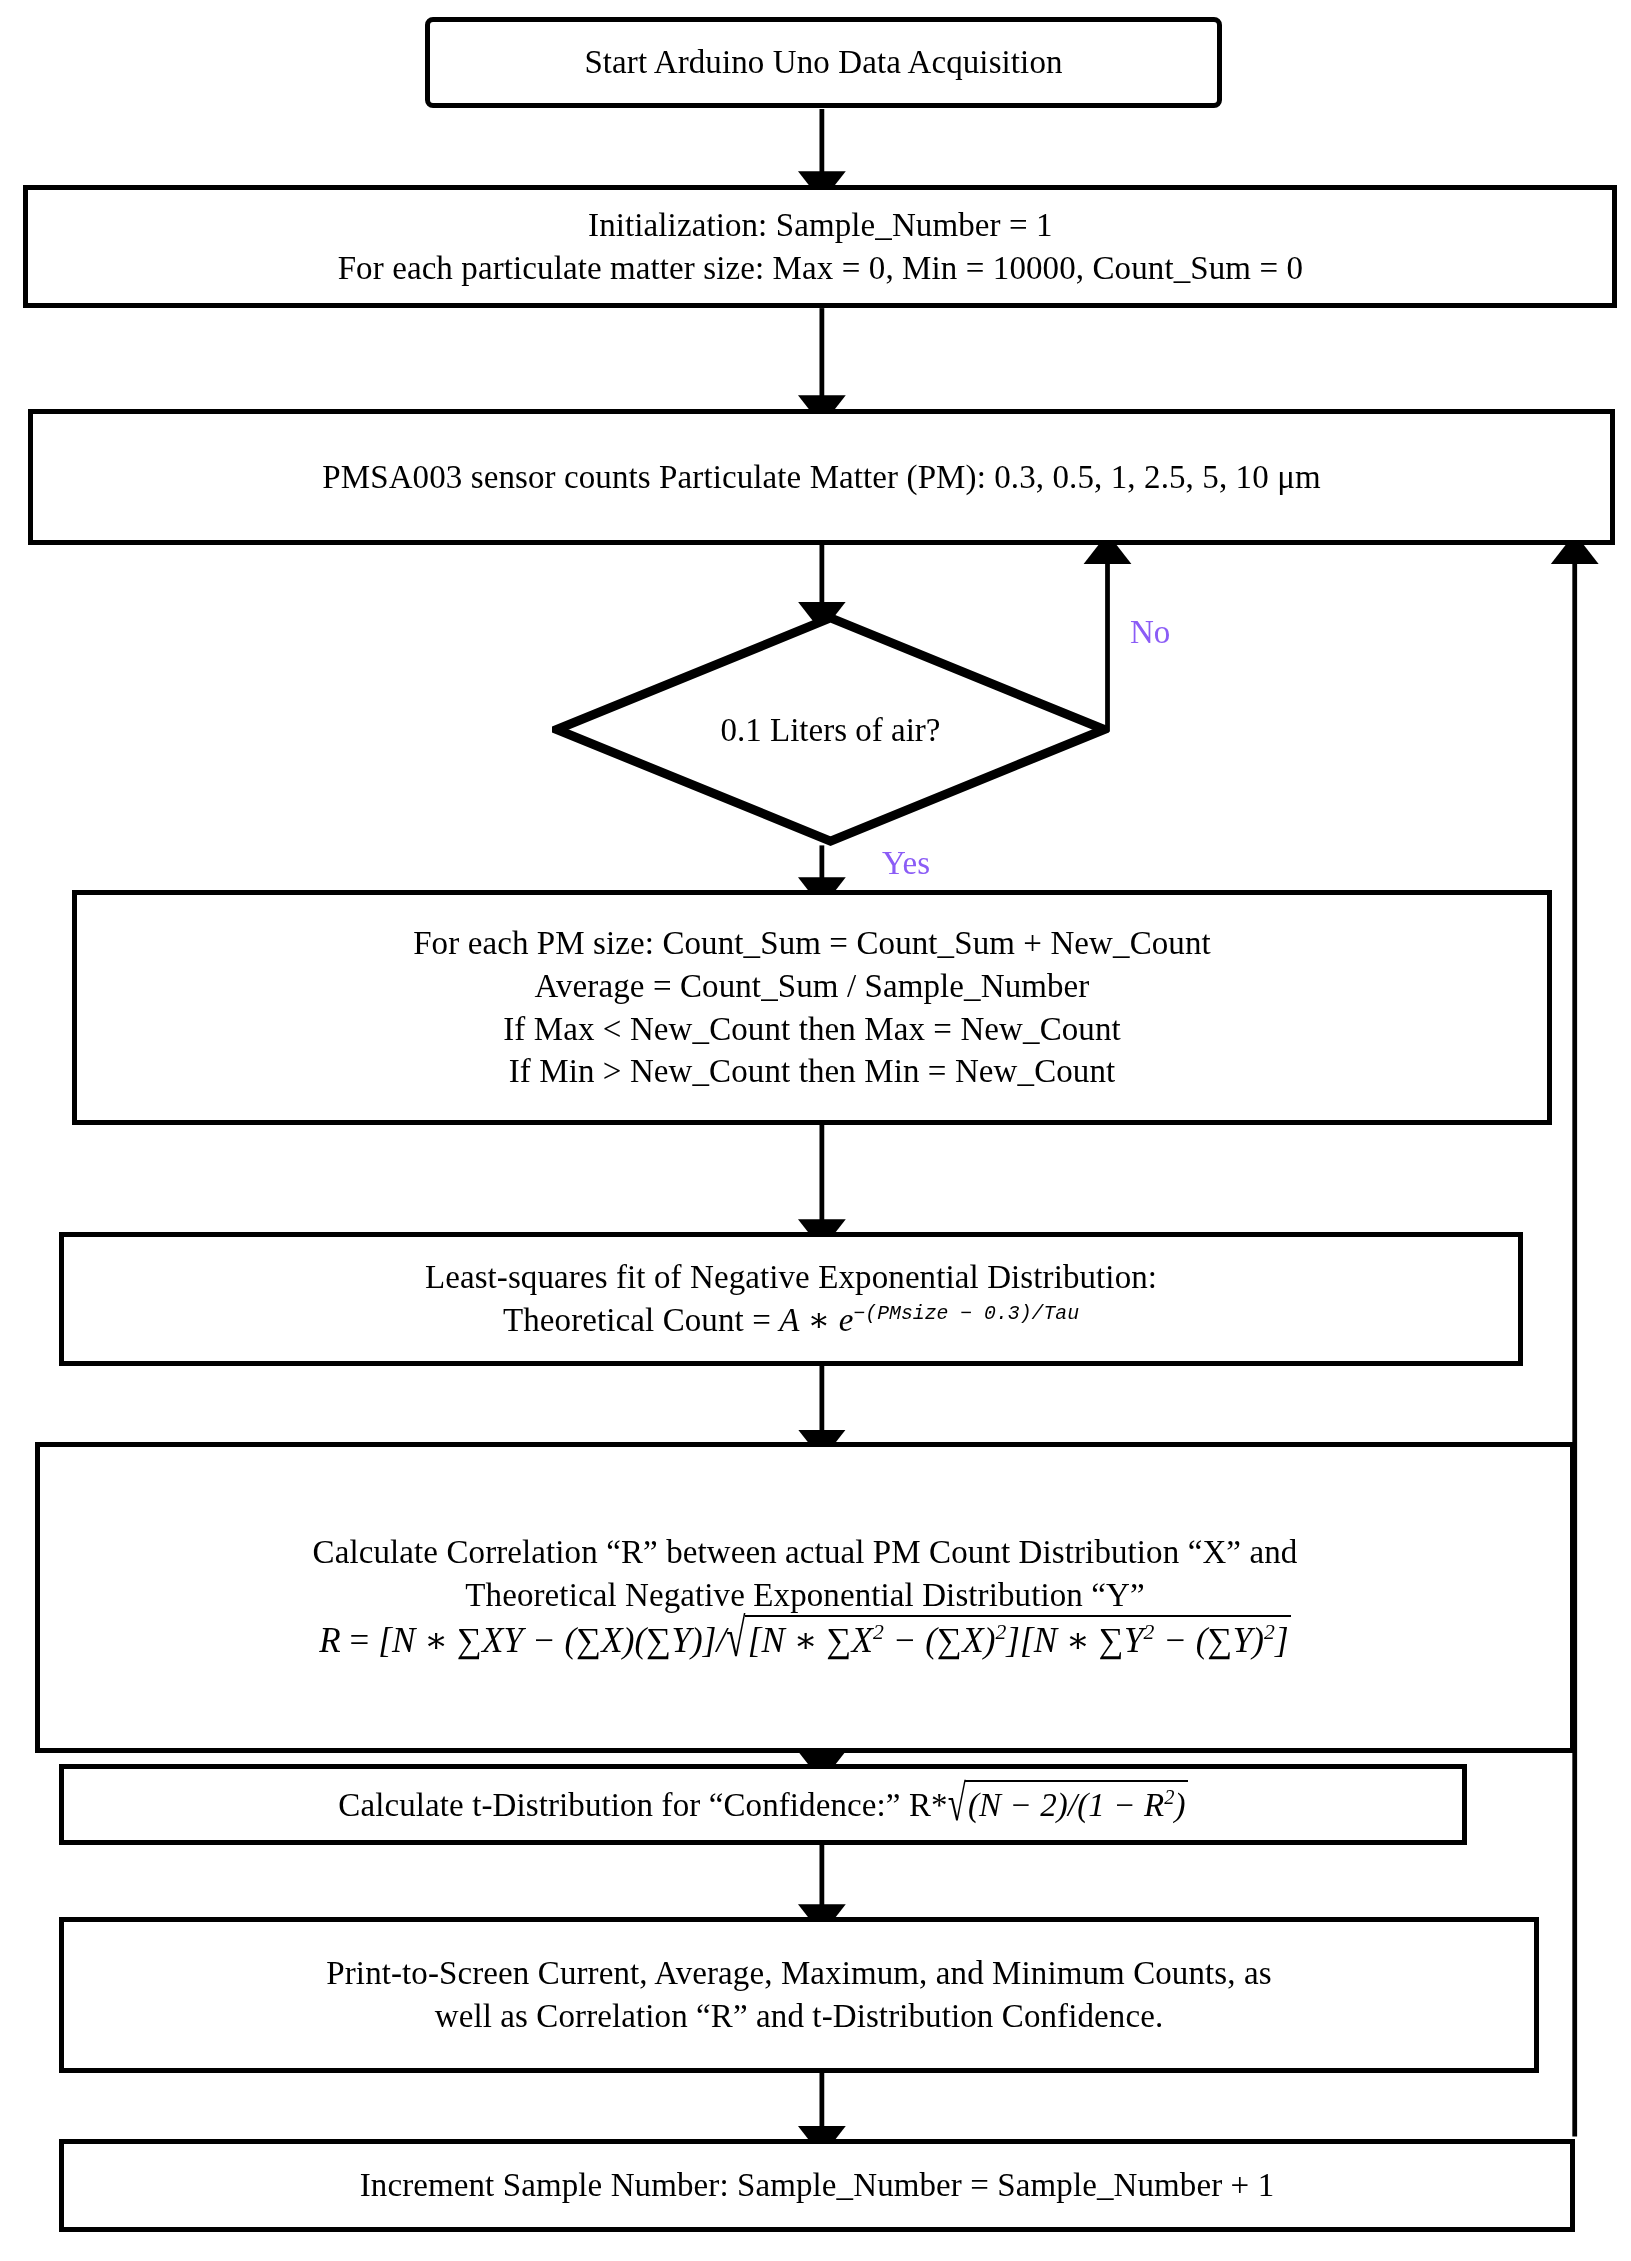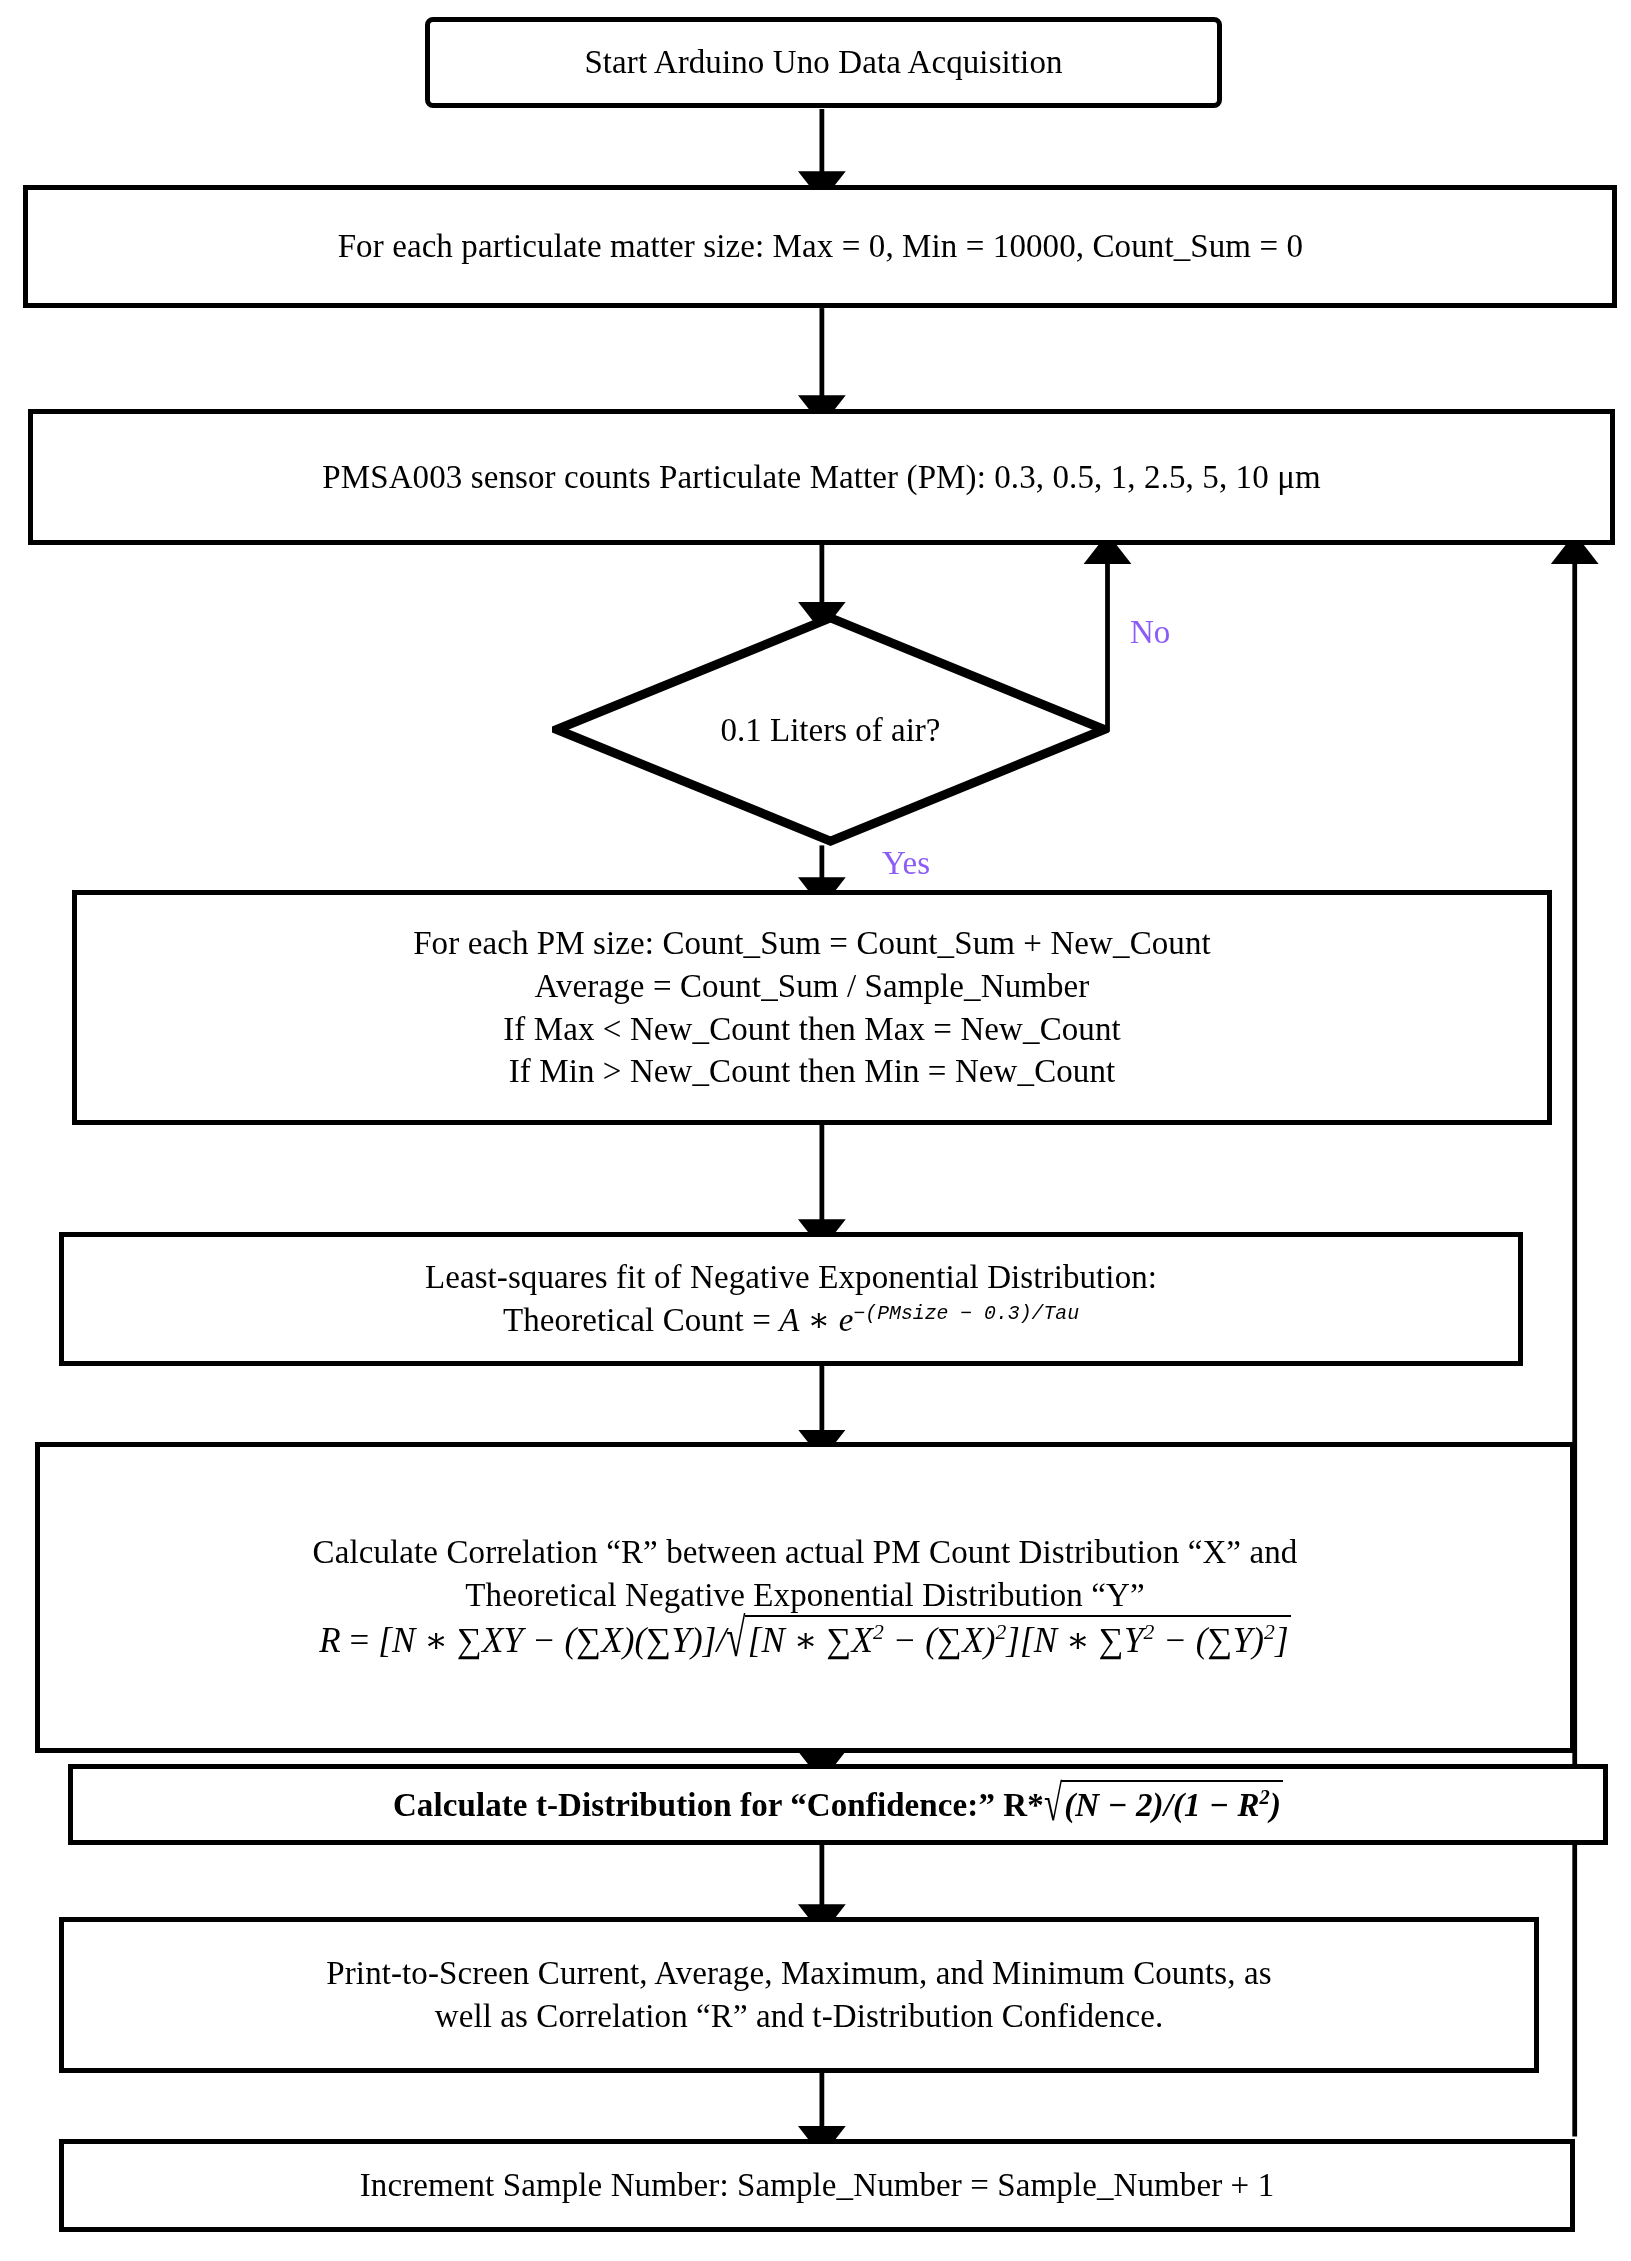--- a/index.html
+++ b/index.html
@@ -104,20 +104,21 @@
   </svg>
 
   <div class="node terminator" style="left:425px;top:17px;width:797px;height:91px;">
     <span class="txt">
       <span class="ln">Start Arduino Uno Data Acquisition</span>
     </span>
   </div>
 
   <div class="node" style="left:23.4px;top:185px;width:1594px;height:123px;">
     <span class="txt">
+      <span class="ln">Initialization:  Sample_Number = 1</span>
       <span class="ln">For each particulate matter size:  Max = 0, Min = 10000, Count_Sum = 0</span>
     </span>
   </div>
 
   <div class="node" style="left:28px;top:409px;width:1587px;height:136px;">
     <span class="txt">
       <span class="ln">PMSA003 sensor counts Particulate Matter (PM): 0.3, 0.5, 1, 2.5, 5, 10 μm</span>
     </span>
   </div>
 
@@ -148,21 +149,21 @@
   </div>
 
   <div class="node" style="left:35px;top:1442px;width:1540px;height:311px;">
     <span class="txt">
       <span class="ln">Calculate Correlation “R” between actual PM Count Distribution “X” and</span>
       <span class="ln">Theoretical Negative Exponential Distribution “Y”</span>
       <span class="ln mathline bigmath"><span class="mi">R</span><span> = </span><span class="mi">[N ∗ ∑XY  − (∑X)(∑Y)]/</span><span class="radical"><span class="sign">√</span><span class="rad"><span class="mi">[N ∗ ∑X</span><sup class="exp mi">2</sup><span class="mi"> − (∑X)</span><sup class="exp mi">2</sup><span class="mi">][N ∗ ∑Y</span><sup class="exp mi">2</sup><span class="mi"> − (∑Y)</span><sup class="exp mi">2</sup><span class="mi">]</span></span></span></span>
     </span>
   </div>
 
-  <div class="node" style="left:68px;top:1764px;width:1540px;height:81px;font-weight:bold;">
+  <div class="node" style="left:59px;top:1764px;width:1408px;height:81px;">
     <span class="txt">
       <span class="ln mathline"><span>Calculate t-Distribution for “Confidence:”  R*</span><span class="radical"><span class="sign">√</span><span class="rad"><span class="mi">(N − 2)/(1 − R</span><sup class="exp mi">2</sup><span class="mi">)</span></span></span></span>
     </span>
   </div>
 
   <div class="node" style="left:59px;top:1917px;width:1480px;height:156px;">
     <span class="txt">
       <span class="ln">Print-to-Screen Current, Average, Maximum, and Minimum Counts, as</span>
       <span class="ln">well as Correlation “R” and t-Distribution Confidence.</span>
     </span>

